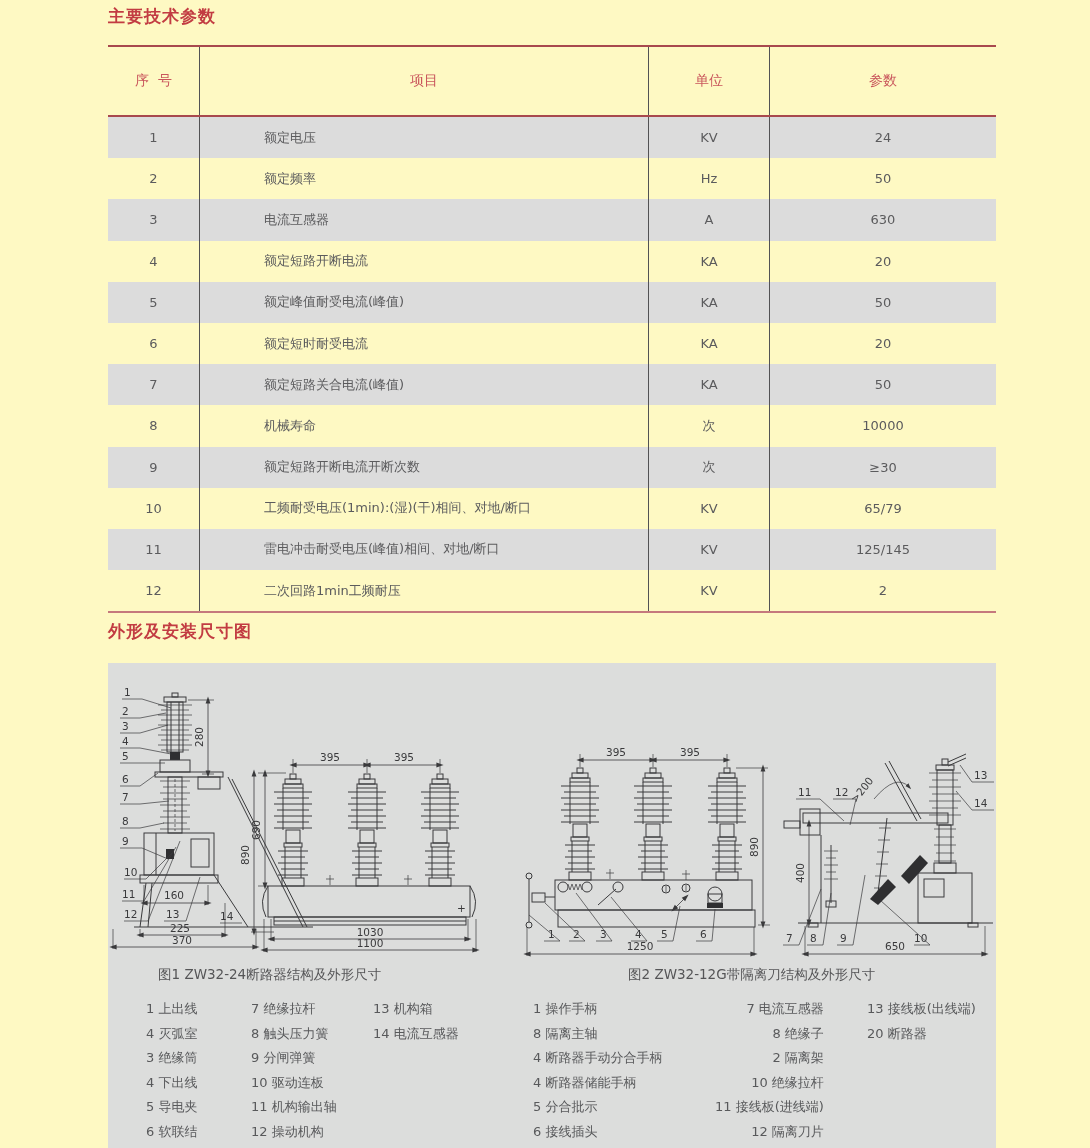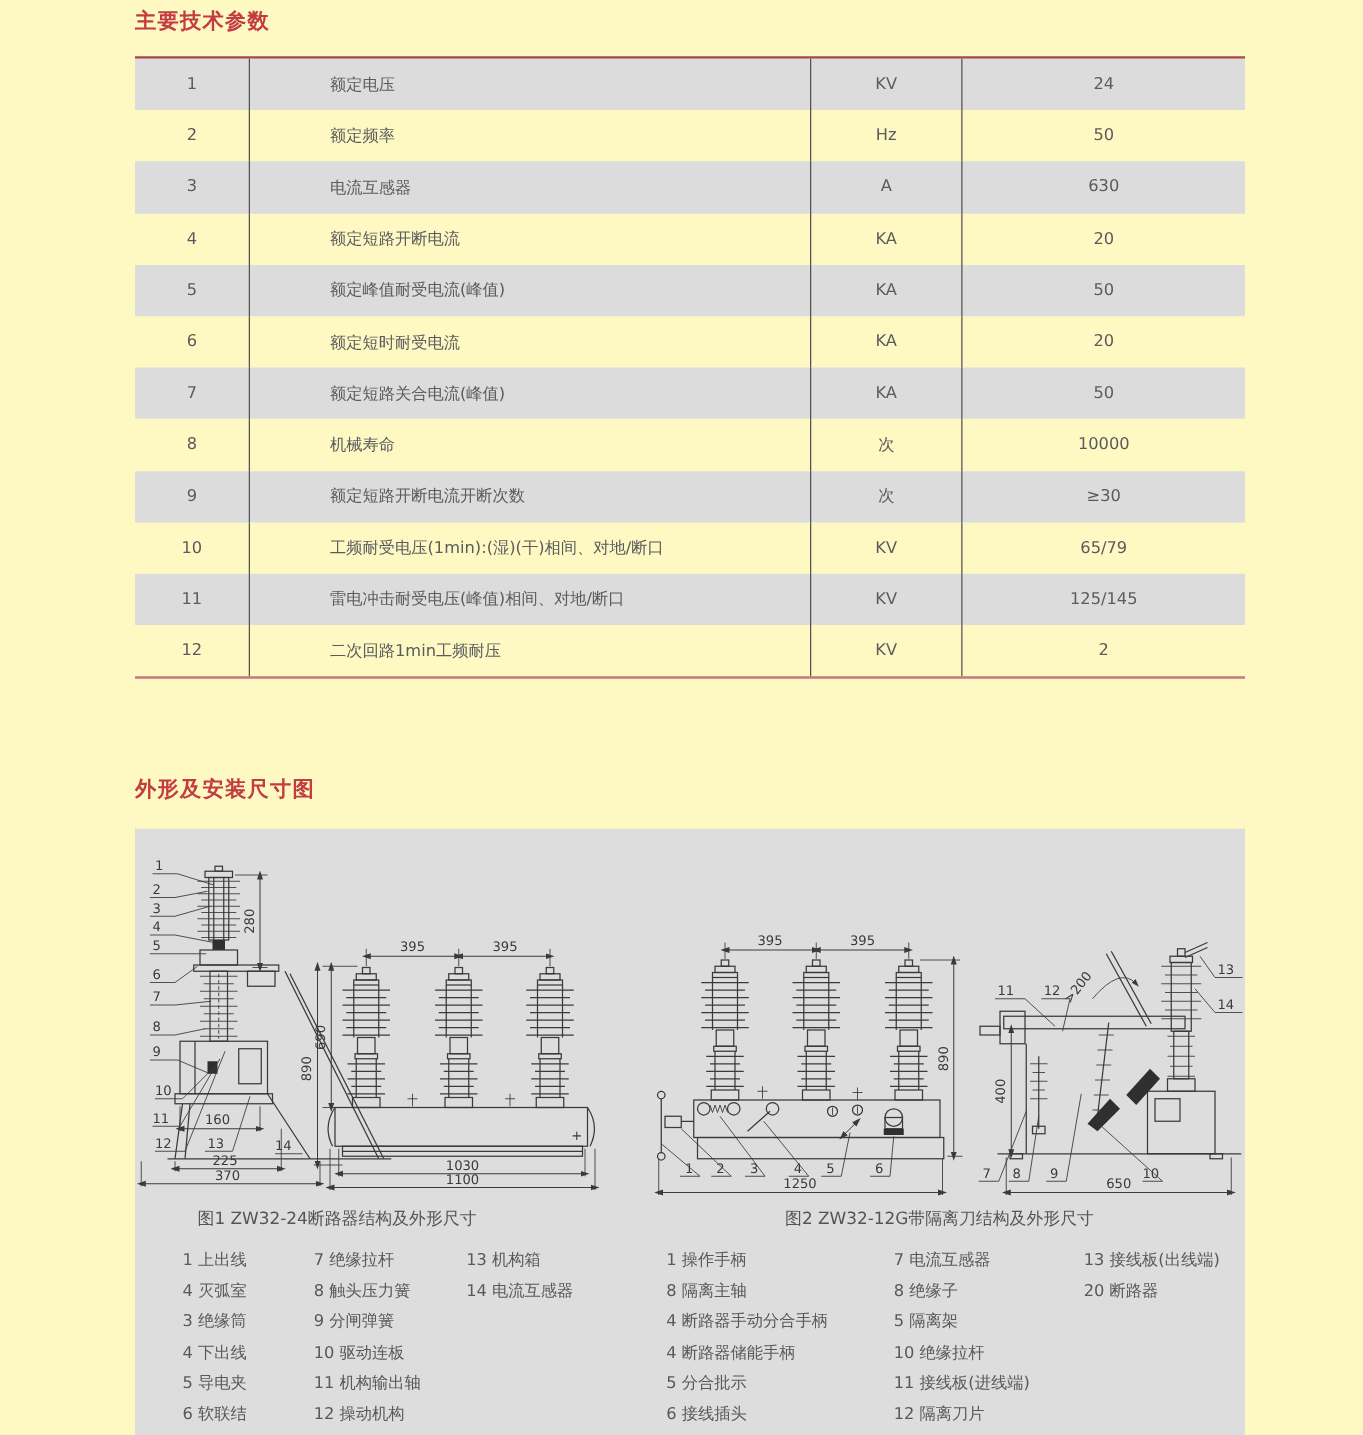--- a/index.html
+++ b/index.html
@@ -31,31 +31,37 @@
   .dl{stroke:#3a3a3c;fill:none;stroke-width:.8;marker-start:url(#ar);marker-end:url(#ar);}
   .dash{stroke:#3a3a3c;fill:none;stroke-width:.7;stroke-dasharray:3 2;}
   .cap{position:absolute;font-size:13.5px;color:#555557;text-align:left;width:300px;}
   #cap1{left:50px;top:303px;}
   #cap2{left:520px;top:303px;}
   .plist{position:absolute;font-size:13px;color:#58595b;line-height:24.5px;white-space:nowrap;}
   .pl-f1c1{left:38px;top:334px;}
   .pl-f1c2{left:143px;top:334px;}
   .pl-f1c3{left:265px;top:334px;}
   .pl-f2c1{left:425px;top:334px;}
-  .pl-f2c2{left:607px;top:334px;}
+  .pl-f2c2{left:607px;top:334px;text-align:right;}
   .pl-f2c3{left:759px;top:334px;}
 </style>
 </head>
 <body>
 
 <div class="page">
 
   <div class="sec-title" id="title1">主要技术参数</div>
 
   <div class="tech-table">
+    <div class="trow head">
+      <div class="tcell c1 pre">序  号</div>
+      <div class="tcell c2">项目</div>
+      <div class="tcell c3">单位</div>
+      <div class="tcell c4">参数</div>
+    </div>
     <div class="trow body alt">
       <div class="tcell c1">1</div>
       <div class="tcell c2">额定电压</div>
       <div class="tcell c3">KV</div>
       <div class="tcell c4">24</div>
     </div>
     <div class="trow body">
       <div class="tcell c1">2</div>
       <div class="tcell c2">额定频率</div>
       <div class="tcell c3">Hz</div>
@@ -393,21 +399,21 @@
       <div>1 操作手柄</div>
       <div>8 隔离主轴</div>
       <div>4 断路器手动分合手柄</div>
       <div>4 断路器储能手柄</div>
       <div>5 分合批示</div>
       <div>6 接线插头</div>
     </div>
     <div class="plist pl-f2c2">
       <div>7 电流互感器</div>
       <div>8 绝缘子</div>
-      <div>5 隔离架</div>
+      <div>2 隔离架</div>
       <div>10 绝缘拉杆</div>
       <div>11 接线板(进线端)</div>
       <div>12 隔离刀片</div>
     </div>
     <div class="plist pl-f2c3">
       <div>13 接线板(出线端)</div>
       <div>20 断路器</div>
     </div>
   </div>
 </div>

